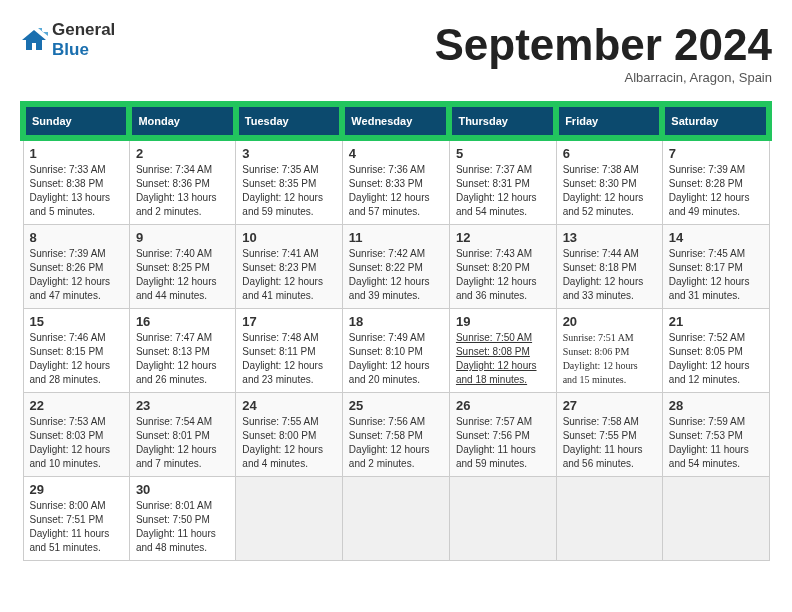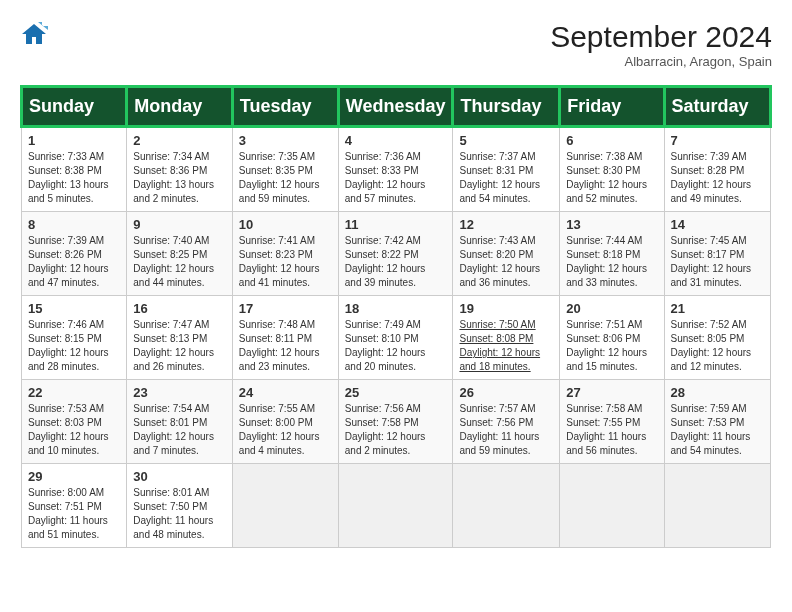--- a/index.html
+++ b/index.html
@@ -22,42 +22,42 @@
       gap: 4px;
     }
     .logo-icon {
       width: 28px;
       height: 28px;
     }
     .title-block {
       text-align: right;
     }
     .month-title {
-      font-size: 30px;
-      font-weight: normal;
+      font-size: 44px;
+      font-weight: bold;
       color: #222;
     }
     .location {
       font-size: 13px;
       color: #555;
       margin-top: 0;
     }
     table {
       width: 100%;
       border-collapse: collapse;
       font-size: 11px;
     }
     thead tr th {
-      background-color: #14532d;
+      background-color: #0c4a6e;
       color: #fff;
-      font-size: 18px;
+      font-size: 11px;
       font-weight: bold;
       padding: 8px 6px;
       text-align: left;
-      border: 3px solid #22c55e;
+      border: 6px solid #22c55e;
     }
     tbody tr td {
       border: 1px solid #ccc;
       vertical-align: top;
       padding: 5px 6px;
       height: 80px;
       width: 108px;
       background: #fff;
       color: #333;
     }
@@ -81,20 +81,24 @@
   </style>
 </head>
 <body>
 
 <div class="header">
   <div class="logo">
     <svg class="logo-icon" viewBox="0 0 28 28">
       <polygon points="14,4 26,14 22,14 22,24 16,24 16,17 12,17 12,24 6,24 6,14 2,14" fill="#1a6faf"></polygon>
       <polygon points="18,2 28,10 28,6 22,6 22,2" fill="#5aaad8"></polygon>
     </svg>
+    <div>
+      <div style="font-size:17px;font-weight:bold;color:#333;">General</div>
+      <div style="font-size:17px;font-weight:bold;color:#1a6faf;">Blue</div>
+    </div>
   </div>
   <div class="title-block">
     <div class="month-title">September 2024</div>
     <div class="location">Albarracin, Aragon, Spain</div>
   </div>
 </div>
 
 <table>
   <thead>
     <tr>
@@ -241,21 +245,21 @@
         </td>
         <td>
           <span class="day-num">19</span>
           <div class="day-info" style="white-space: pre-line; text-decoration: underline;">Sunrise: 7:50 AM
 Sunset: 8:08 PM
 Daylight: 12 hours
 and 18 minutes.</div>
         </td>
         <td>
           <span class="day-num">20</span>
-          <div class="day-info" style="white-space: pre-line;">Sunrise: 7:51 AM
+          <div class="day-info" style="white-space: pre-line; font-family: Liberation Serif, serif;">Sunrise: 7:51 AM
 Sunset: 8:06 PM
 Daylight: 12 hours
 and 15 minutes.</div>
         </td>
         <td>
           <span class="day-num">21</span>
           <div class="day-info" style="white-space: pre-line;">Sunrise: 7:52 AM
 Sunset: 8:05 PM
 Daylight: 12 hours
 and 12 minutes.</div>

